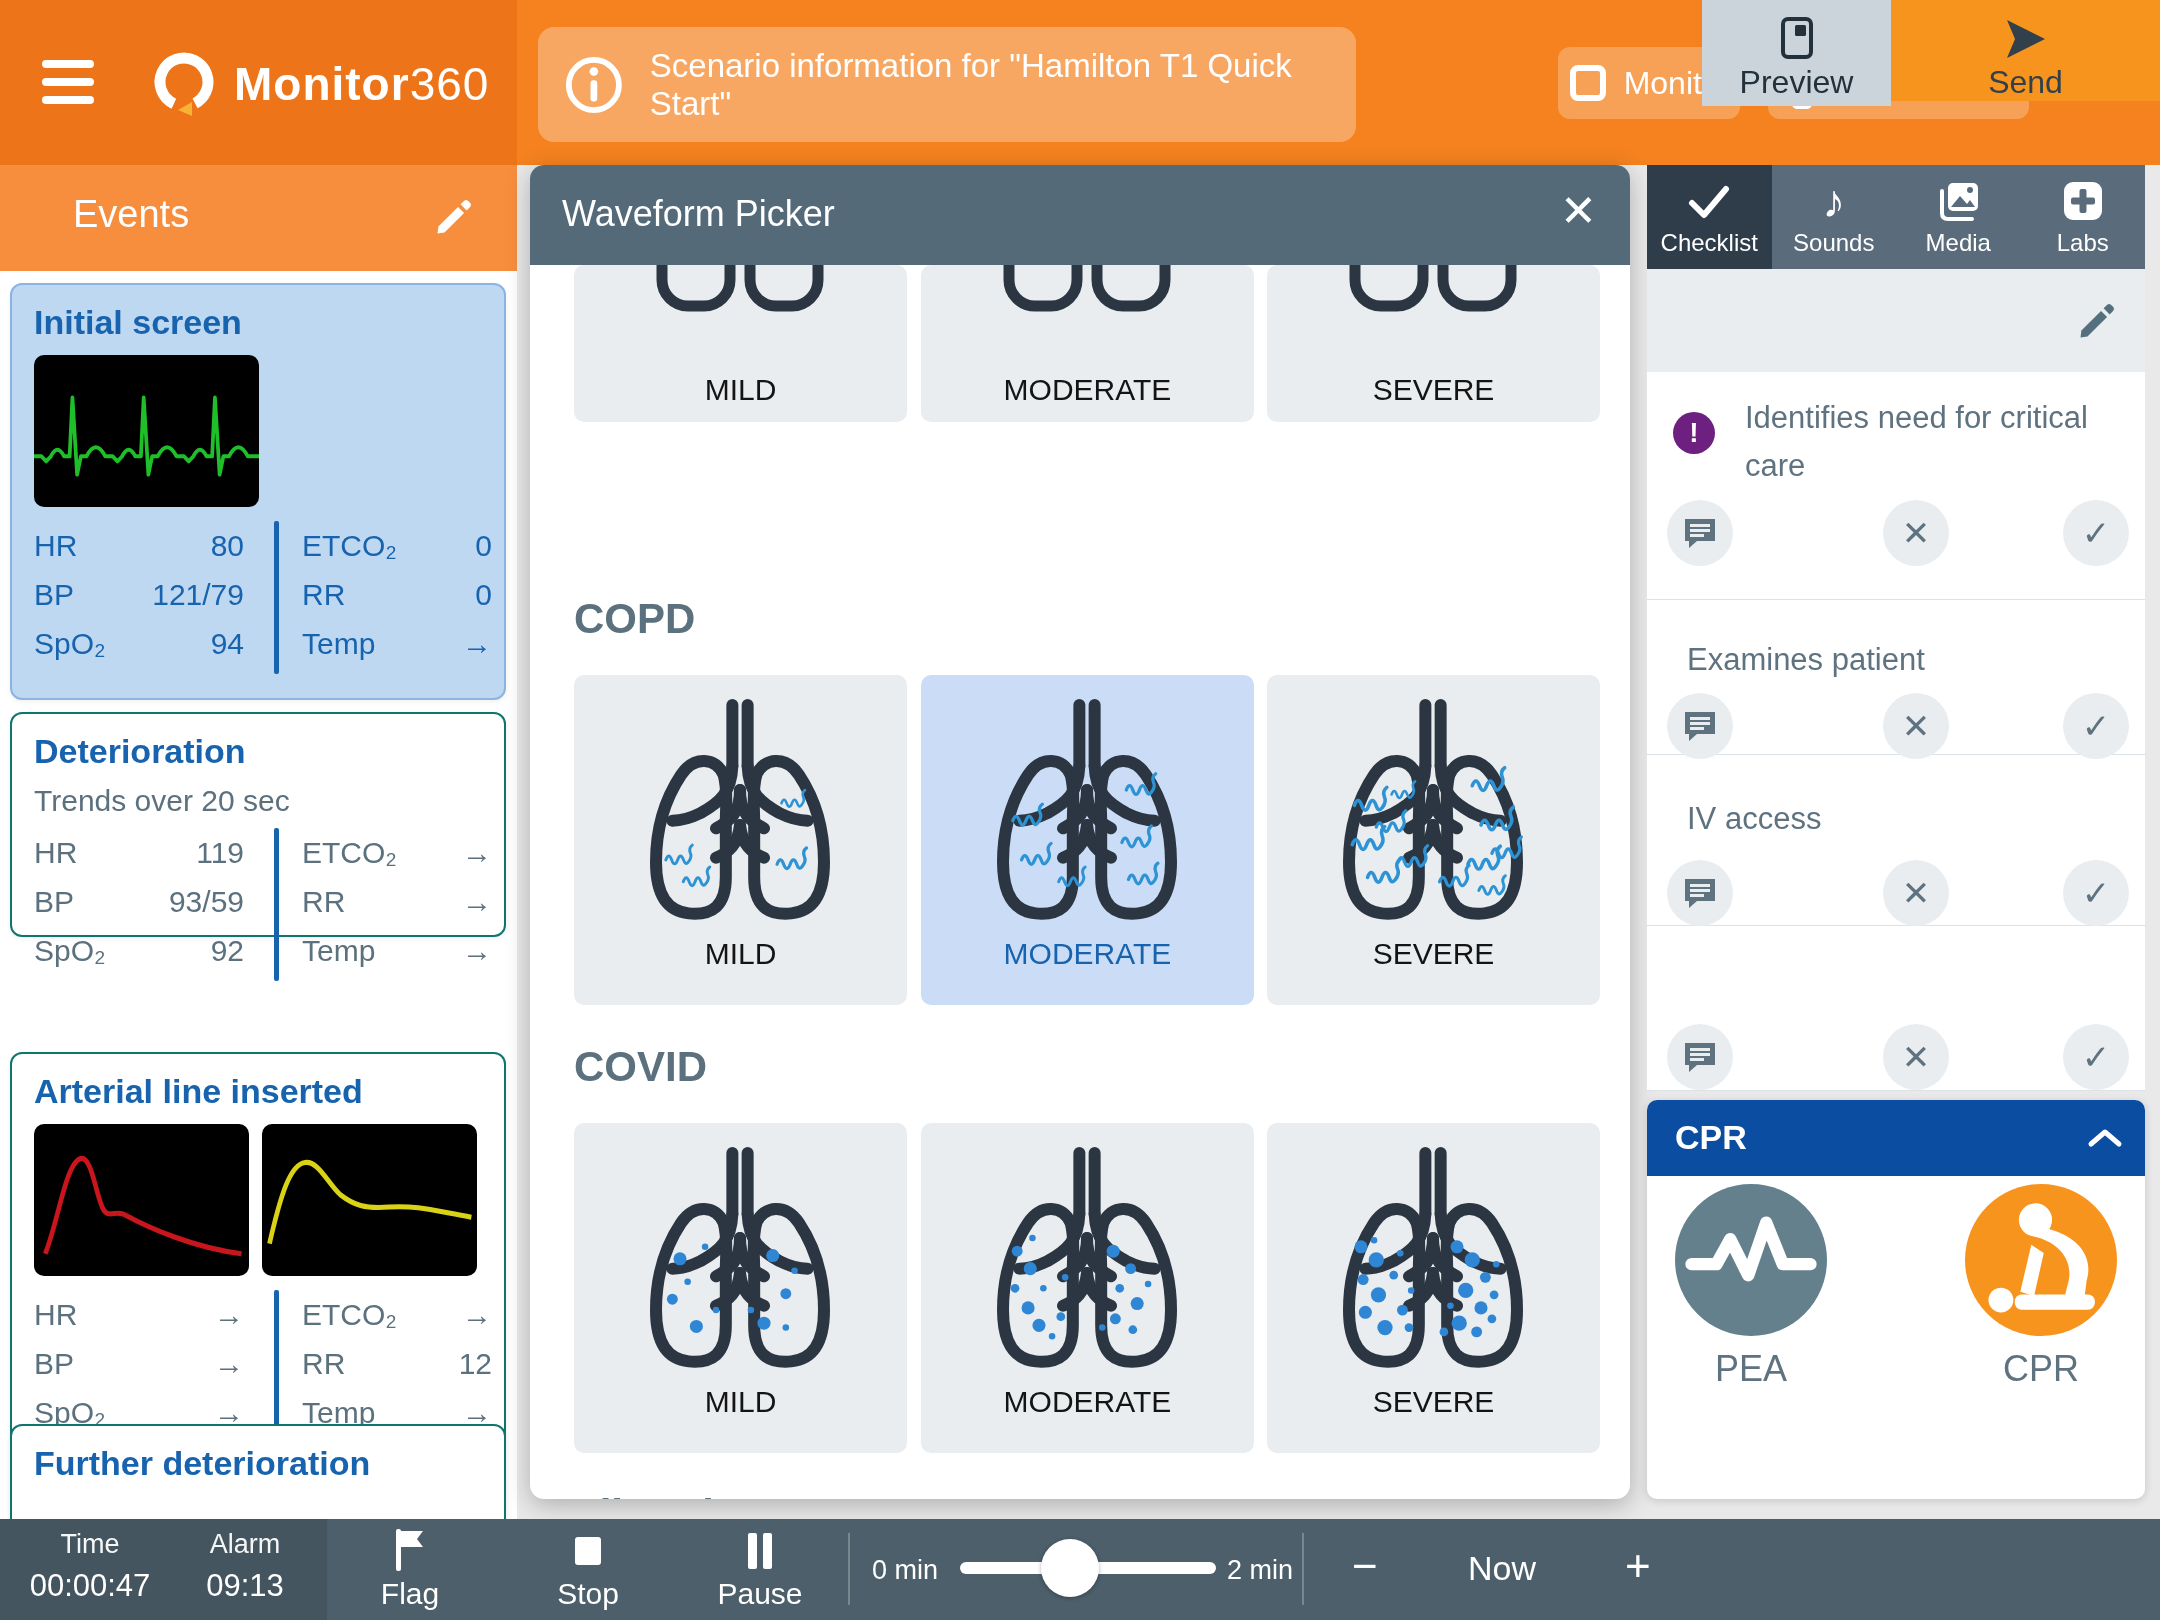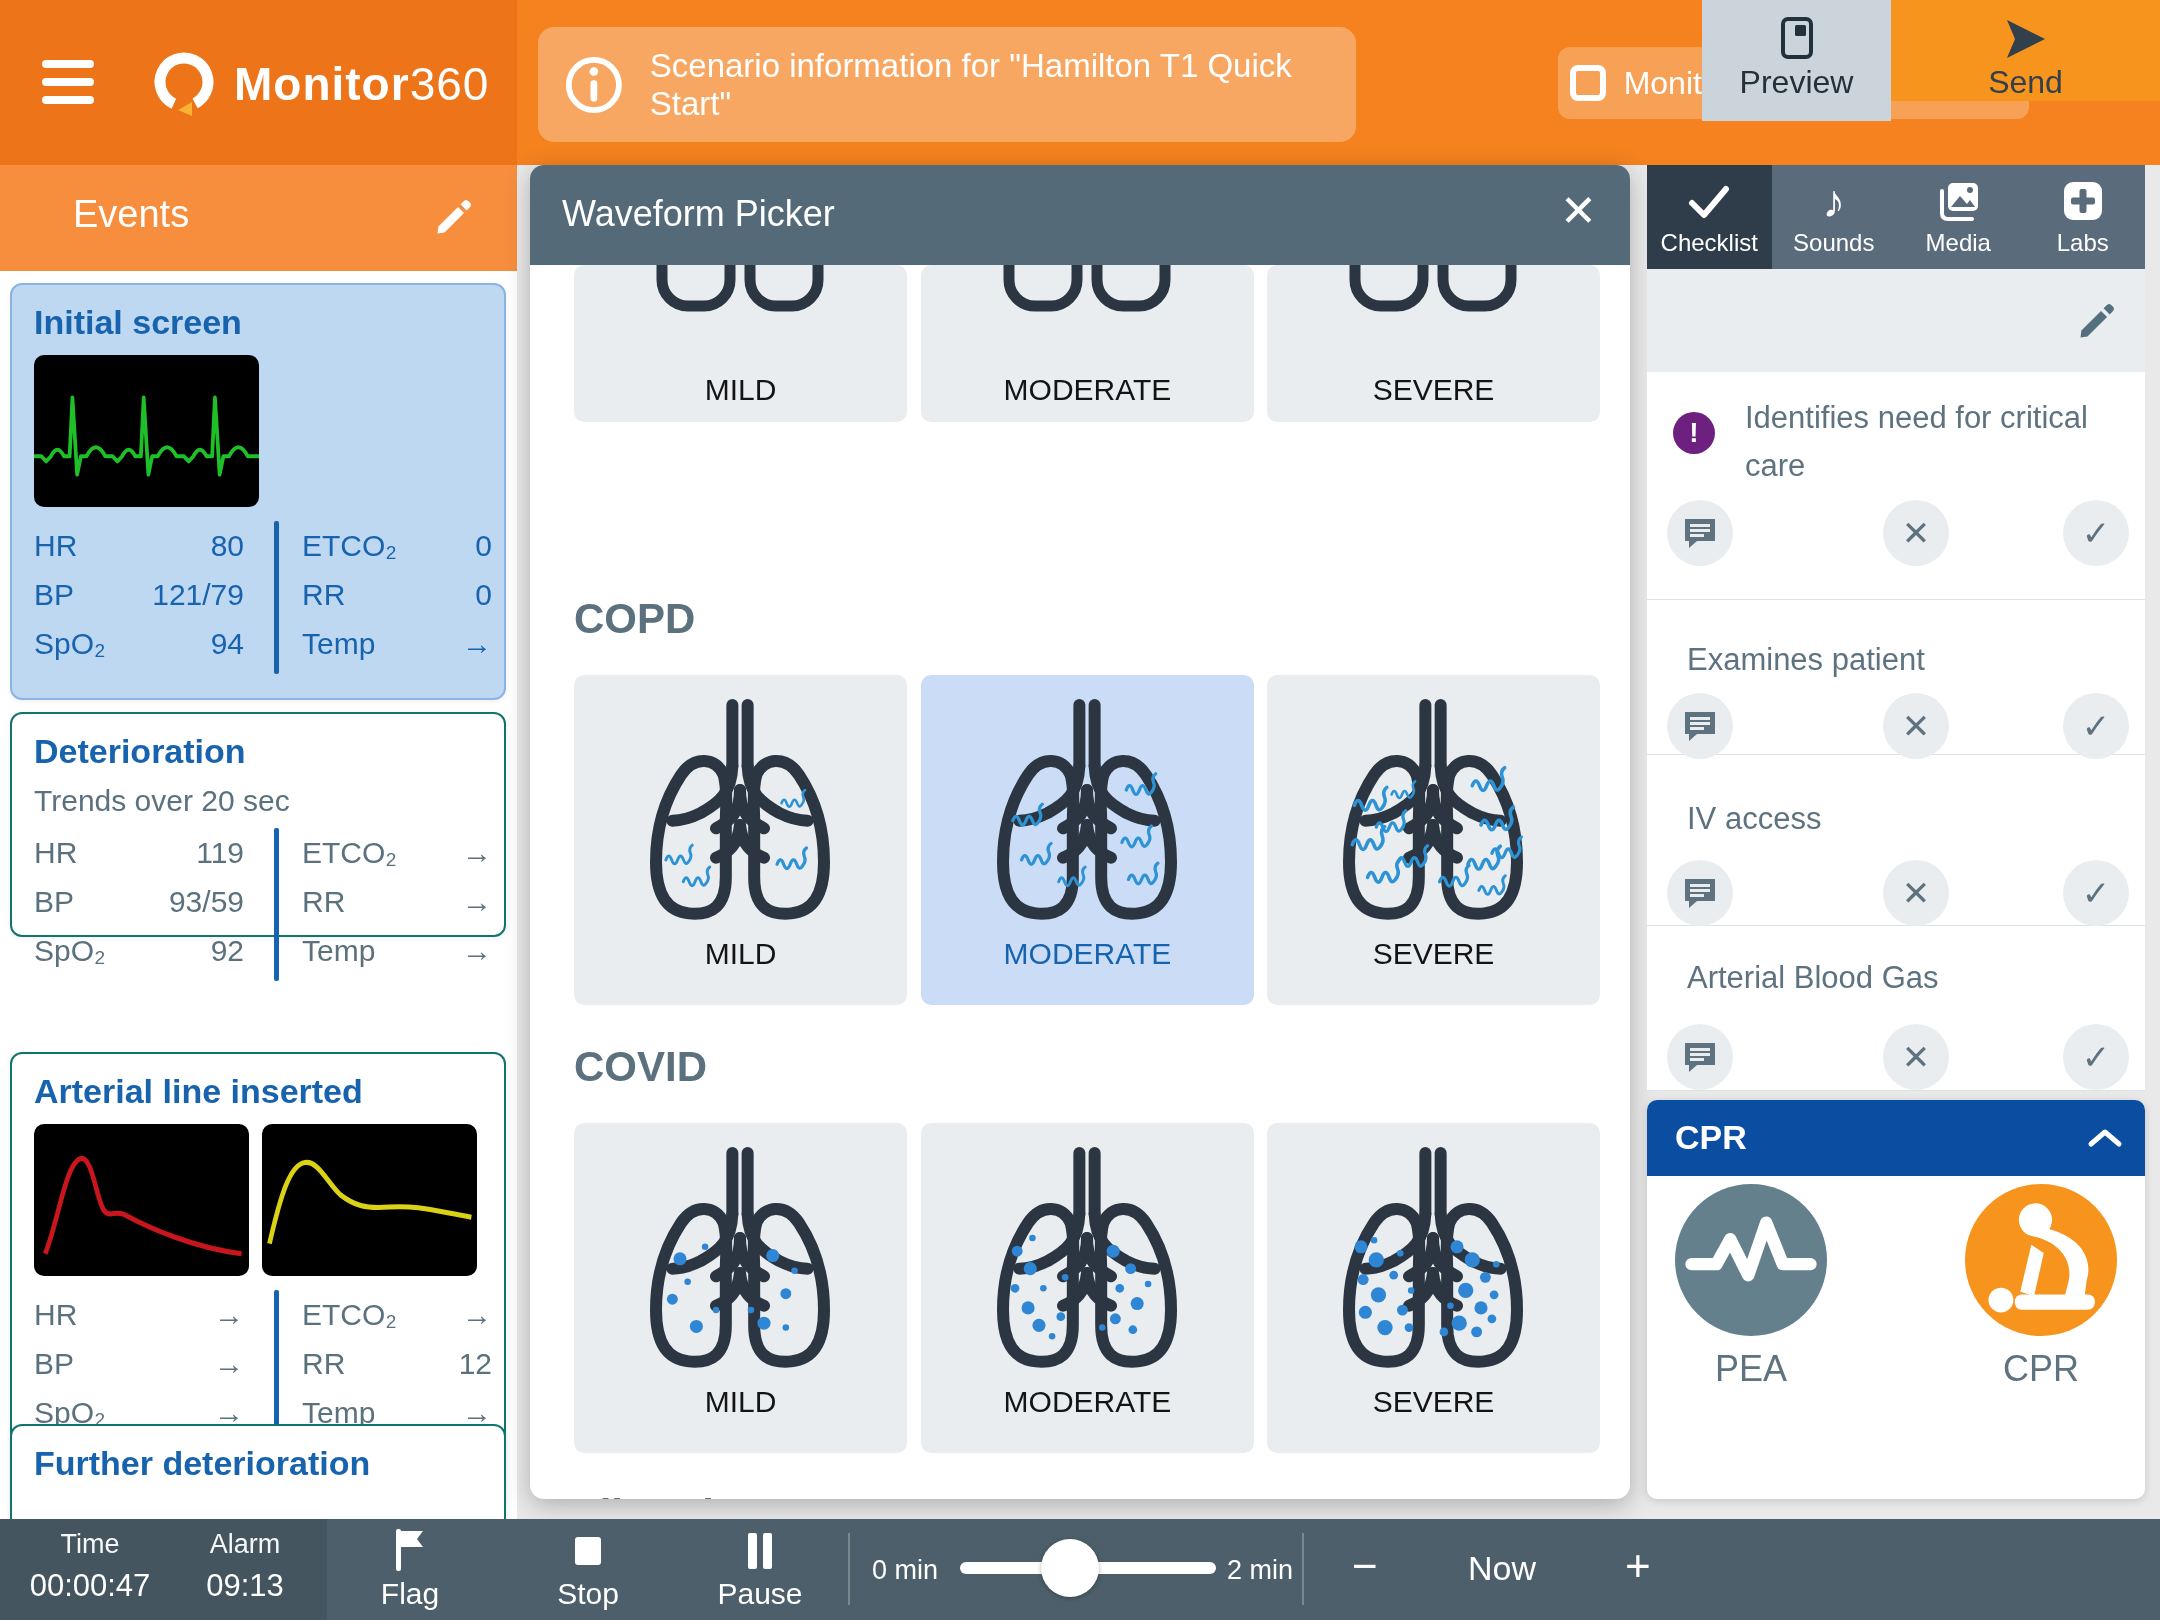--- a/index.html
+++ b/index.html
@@ -72,21 +72,21 @@
   .bb-2line .l2{font-size:31px;margin-top:8px;}
   .bb-tool{position:absolute;top:8px;width:120px;text-align:center;color:#fff;cursor:pointer;}
   .bb-tool .ic{height:44px;display:flex;align-items:flex-end;justify-content:center;}
   .bb-tool .tl{font-size:30px;margin-top:6px;}
   .bb-div{position:absolute;top:14px;width:2px;height:72px;background:rgba(255,255,255,0.25);}
   .bb-min{position:absolute;color:#fff;font-size:27px;top:36px;}
   #track{position:absolute;top:1562px;height:12px;background:#fff;border-radius:6px;}
   #thumb{position:absolute;top:1539px;width:58px;height:58px;border-radius:50%;background:#fff;box-shadow:0 1px 4px rgba(0,0,0,.3);cursor:pointer;}
   .bb-sign{position:absolute;color:#fff;font-size:44px;top:22px;cursor:pointer;}
   #bb-now{position:absolute;color:#fff;font-size:34px;top:30px;cursor:pointer;}
-  #bb-preview{position:absolute;left:1702px;top:0;width:189px;height:121px;background:#cbd4da;color:#22313c;text-align:center;cursor:pointer;}
+  #bb-preview{position:absolute;left:1702px;top:0;width:189px;height:106px;background:#cbd4da;color:#22313c;text-align:center;cursor:pointer;}
   #bb-send{position:absolute;left:1891px;top:0;width:269px;height:101px;background:#f7941d;color:#31404b;text-align:center;cursor:pointer;}
   .bb-big .ic{height:52px;display:flex;align-items:flex-end;justify-content:center;padding-top:8px;}
   .bb-big .tl{font-size:32px;margin-top:4px;font-weight:500;}
 </style>
 </head>
 <body>
 
 <div id="app">
 
   <div id="topbar" class="abs">
@@ -575,21 +575,20 @@
           </svg>
         </div>
         <div class="act-circle" style="left:236px;top:105px">
           <span>✕</span>
         </div>
         <div class="act-circle" style="left:416px;top:105px">
           <span>✓</span>
         </div>
       </div>
       <div class="chk-item" style="top: 554px; height: 165px;">
-        <div class="chk-title" style="left:40px;top:28px;width:430px">Arterial Blood Gas</div>
         <div class="act-circle" style="left:20px;top:98px">
           <svg width="38" height="36" viewBox="0 0 38 36">
             <path d="M4,4 H34 V26 H16 L8,33 V26 H4 Z" fill="#5e7280"></path>
             <rect x="9" y="9" width="20" height="3" fill="#e9edf0"></rect>
             <rect x="9" y="14" width="20" height="3" fill="#e9edf0"></rect>
             <rect x="9" y="19" width="14" height="3" fill="#e9edf0"></rect>
           </svg>
         </div>
         <div class="act-circle" style="left:236px;top:98px">
           <span>✕</span>

